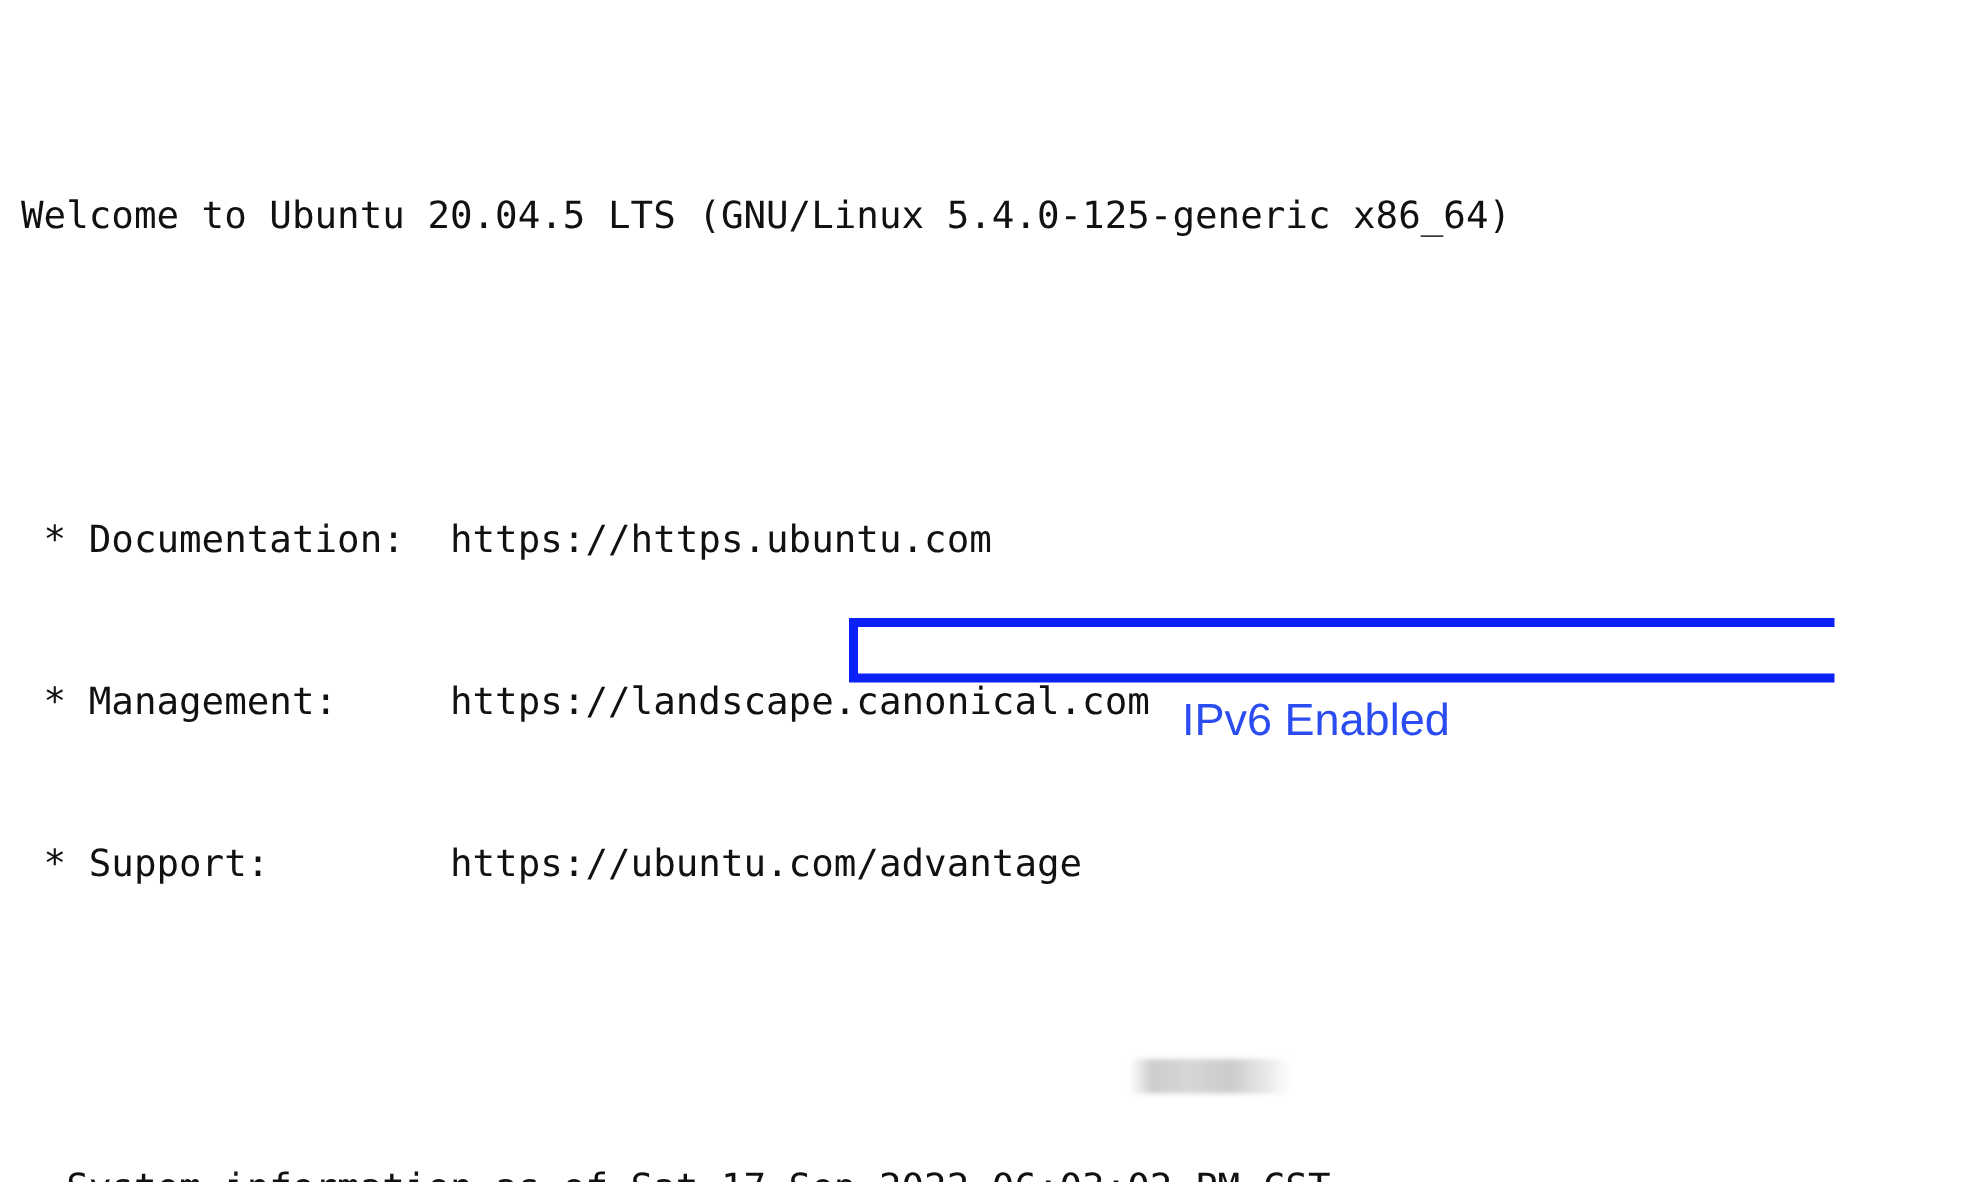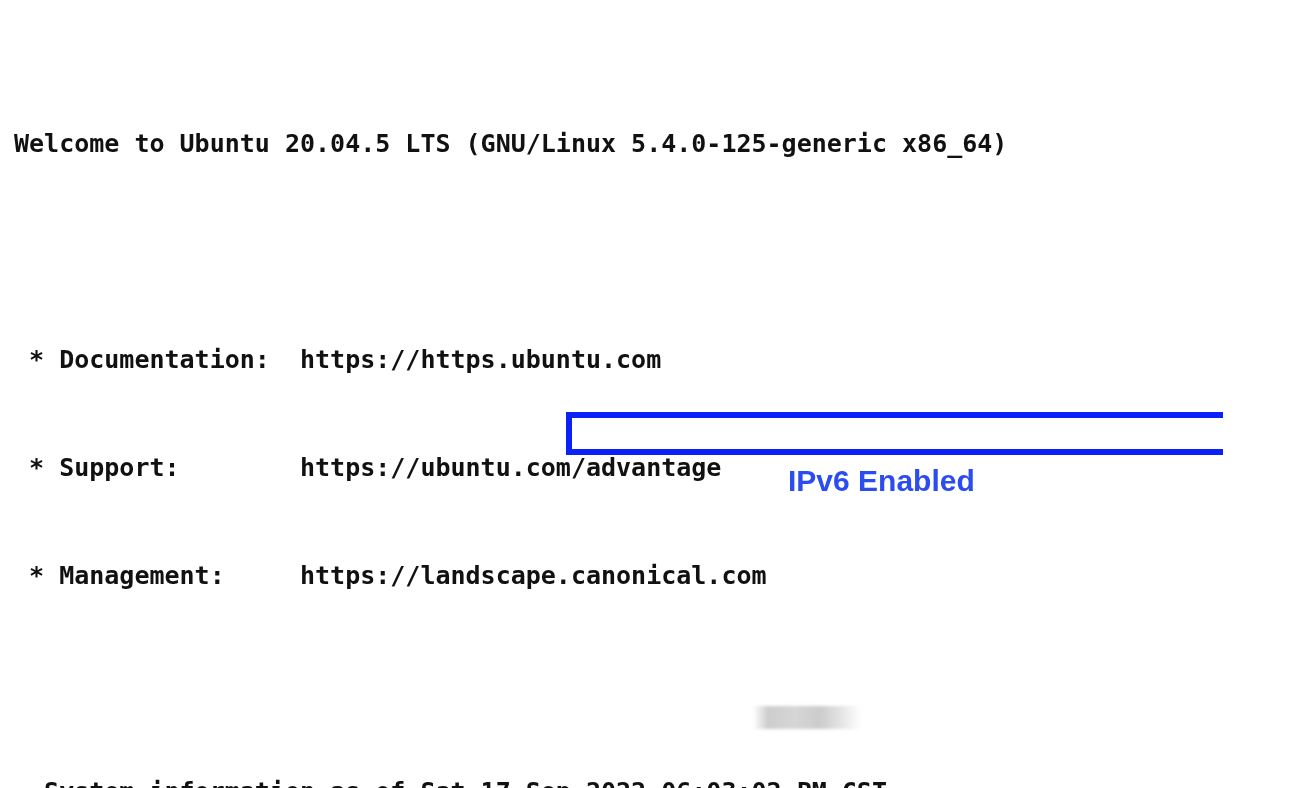--- a/index.html
+++ b/index.html
@@ -7,21 +7,20 @@
     padding: 0;
     background: #ffffff;
   }
   #screen {
     position: relative;
     width: 1223px;
     height: 788px;
     background: #ffffff;
     overflow: hidden;
     font-family: "DejaVu Sans Mono", "Liberation Mono", monospace;
-    font-weight: bold;
   }
   .term {
     position: absolute;
     left: 14px;
     top: 18px;
     width: 1300px;
     font-family: "DejaVu Sans Mono", "Liberation Mono", monospace;
     font-size: 25px;
     line-height: 36px;
     color: #111111;
@@ -76,22 +75,22 @@
 </head>
 <body>
 
 <div id="screen">
 
   <div class="term">
 
     <div class="line">Welcome to Ubuntu 20.04.5 LTS (GNU/Linux 5.4.0-125-generic x86_64)</div>
     <div class="blank"></div>
     <div class="line"> * Documentation:  https://https.ubuntu.com</div>
+    <div class="line"> * Management:     https://landscape.canonical.com</div>
     <div class="line"> * Support:        https://ubuntu.com/advantage</div>
-    <div class="line"> * Management:     https://landscape.canonical.com</div>
     <div class="blank"></div>
     <div class="line">  System information as of Sat 17 Sep 2022 06:03:02 PM CST</div>
     
     
     
     
     
     
     
     

